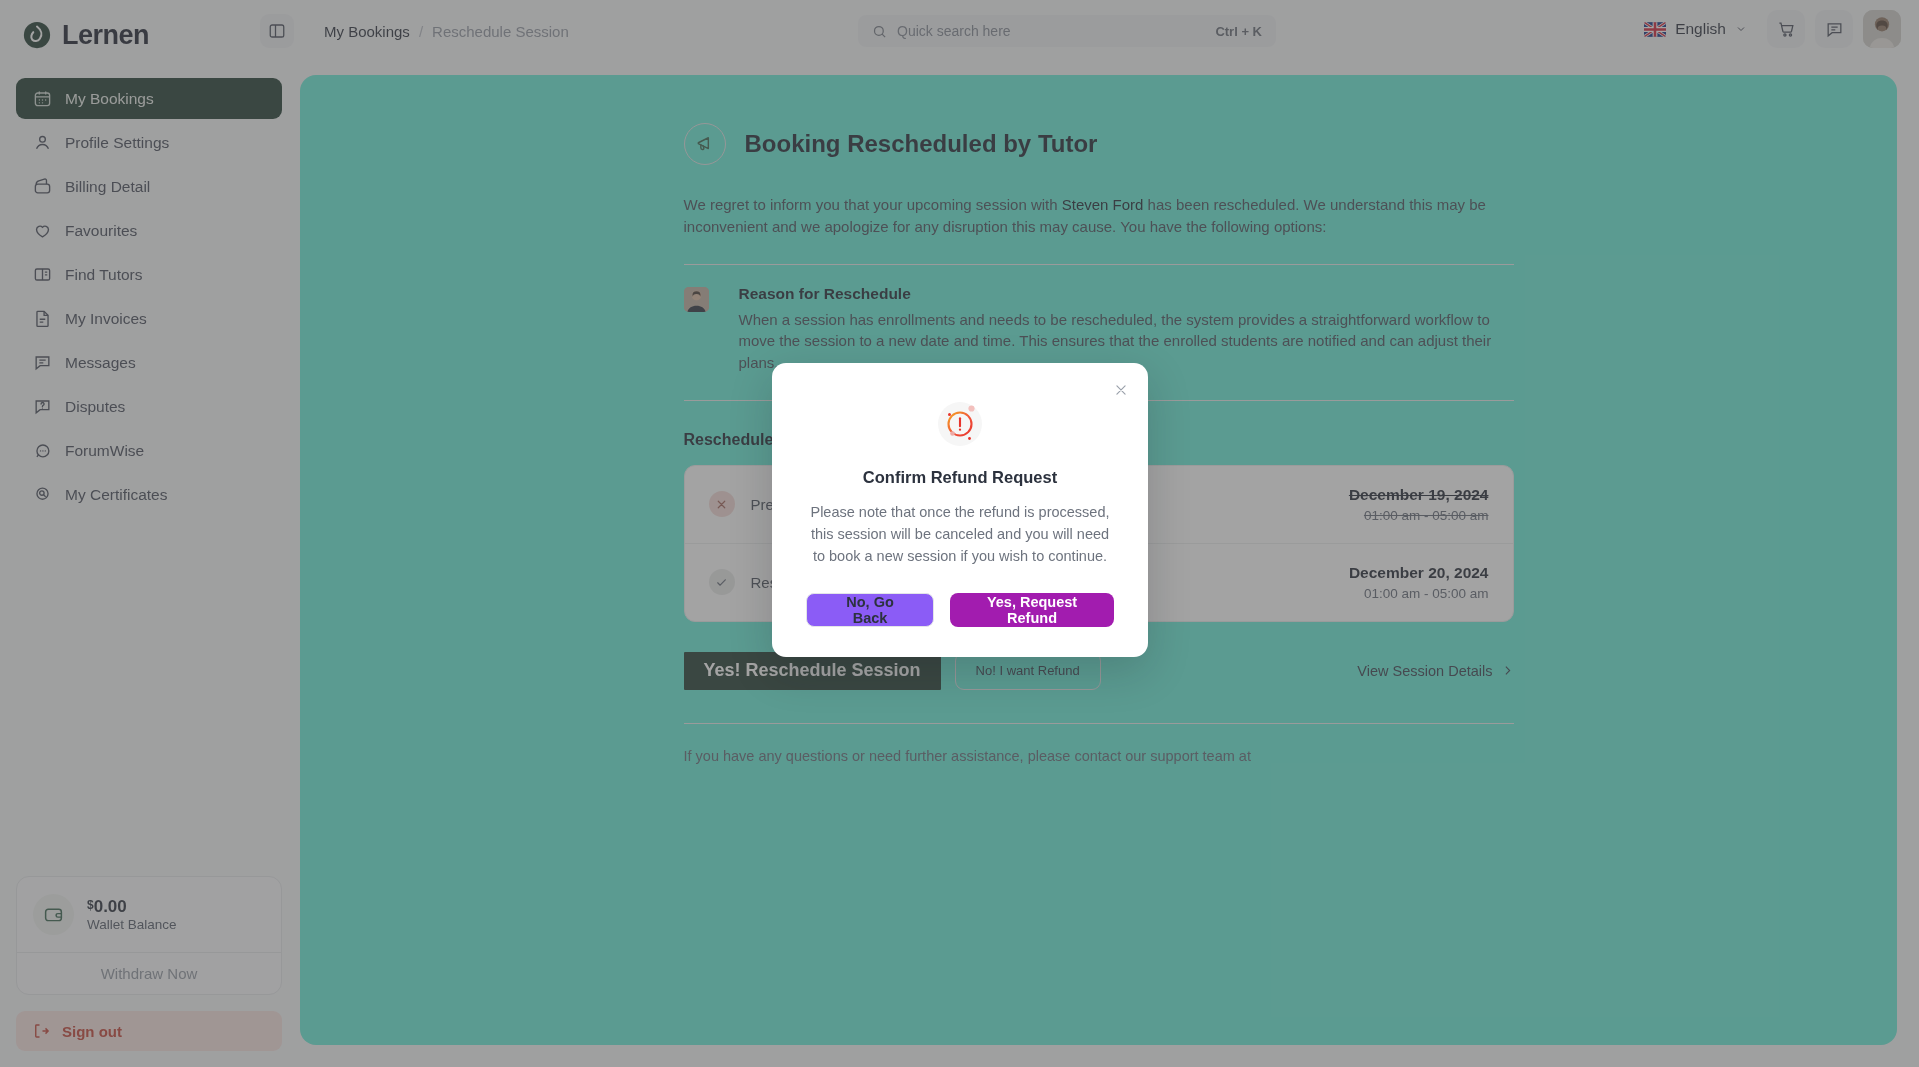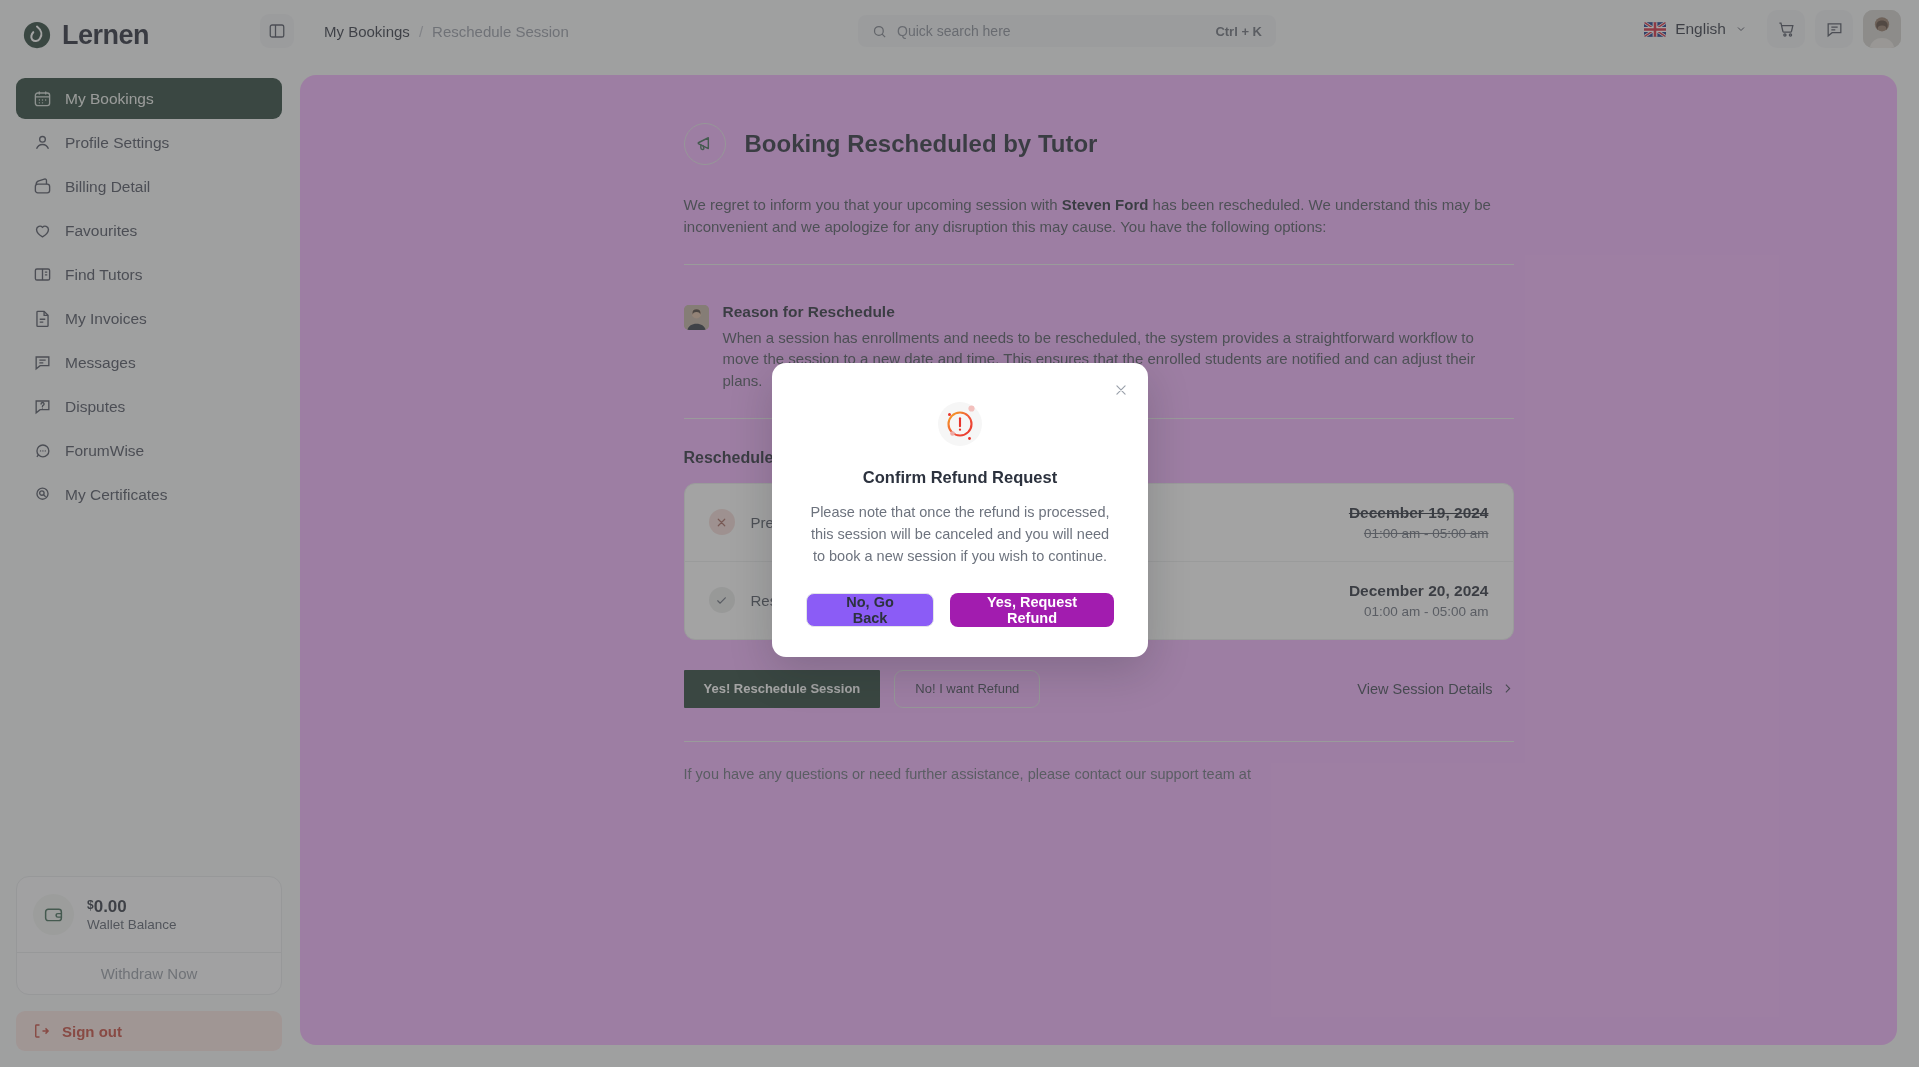--- a/index.html
+++ b/index.html
@@ -90,37 +90,37 @@
     display: flex; align-items: center; justify-content: center; cursor: pointer;
   }
   .avatar {
     width: 38px; height: 38px; border-radius: 10px; overflow: hidden; cursor: pointer;
     background: #cfcec9; flex: none;
   }
 
   
   .content {
     position: absolute; left: 300px; top: 75px; right: 22px; bottom: 22px;
-    background: #f0abfc; border-radius: 16px; overflow: hidden;
+    background: #5eead4; border-radius: 16px; overflow: hidden;
   }
   .inner { width: 830px; margin: 0 auto; padding-top: 48px; }
 
   .head-row { display: flex; align-items: center; gap: 19px; }
   .head-ico {
     width: 42px; height: 42px; border-radius: 50%; border: 1px solid #dfe2e4;
     display: flex; align-items: center; justify-content: center; flex: none;
   }
   .head-title { font-size: 24px; font-weight: 700; color: #151b28; }
 
   .intro { margin-top: 29px; font-size: 15px; line-height: 1.45; color: #3f4652; }
-  .intro b { color: #151b28; font-weight: 700; }
+  .intro b { color: #151b28; font-weight: 400; }
 
   .rule { height: 1px; background: #e8eaec; margin: 26px 0 0 0; }
 
-  .reason { display: flex; gap: 14px; margin-top: 38px; }
+  .reason { display: flex; gap: 30px; margin-top: 20px; }
   .reason-av { width: 25px; height: 25px; border-radius: 5px; overflow: hidden; flex: none; margin-top: 2px; background:#b9a89a;}
   .reason-title { font-size: 15.5px; font-weight: 700; color: #151b28; }
   .reason-body { margin-top: 6px; font-size: 15px; line-height: 1.45; color: #3f4652; }
 
   .sec-title { margin-top: 30px; font-size: 16px; font-weight: 700; color: #151b28; }
 
   .sessions { margin-top: 16px; border: 1px solid #e8eaec; border-radius: 11px; overflow: hidden; background:#fcfcfc; }
   .srow { display: flex; align-items: center; padding: 20px 24px; gap: 16px; }
   .srow + .srow { border-top: 1px solid #e8eaec; }
   .sbadge { width: 26px; height: 26px; border-radius: 50%; display: flex; align-items: center; justify-content: center; flex: none; }
@@ -128,21 +128,21 @@
   .sbadge.c { background: #e4e6e5; }
   .slabel { flex: 1; font-size: 15px; color: #3f4652; }
   .sdate { text-align: right; }
   .sdate .d { font-size: 15.5px; font-weight: 700; color: #151b28; text-align: center; }
   .sdate .t { font-size: 13.5px; color: #5b6270; margin-top: 4px; }
   .strike .d, .strike .t { text-decoration: line-through; }
 
   .actions { display: flex; align-items: center; margin-top: 30px; gap: 14px; }
   .btn-primary {
     background: #143226; color: #fff; border: none; border-radius: 1px;
-    height: 38px; padding: 0 20px; font-size: 13px; font-weight: 600; cursor: pointer;
+    height: 38px; padding: 0 20px; font-size: 18px; font-weight: 600; cursor: pointer;
     font-family: "Liberation Sans", sans-serif;
   }
   .btn-ghost {
     background: transparent; color: #2f3645; border: 1px solid #dfe2e4; border-radius: 9px;
     height: 38px; padding: 0 20px; font-size: 13px; cursor: pointer;
     font-family: "Liberation Sans", sans-serif;
   }
   .view-link { margin-left: auto; display: flex; align-items: center; gap: 8px; font-size: 14.5px; color: #2f3645; cursor: pointer; }
 
   .rule2 { height: 1px; background: #e8eaec; margin-top: 33px; }

